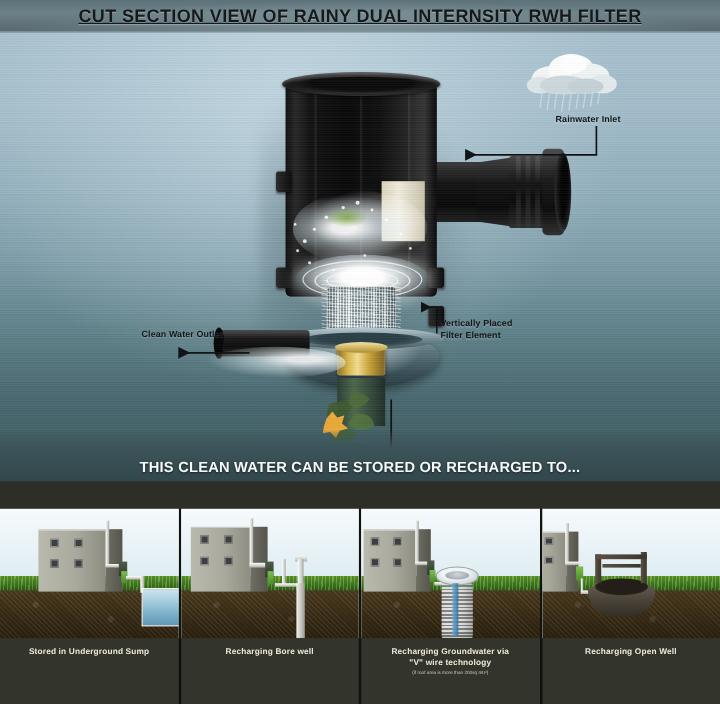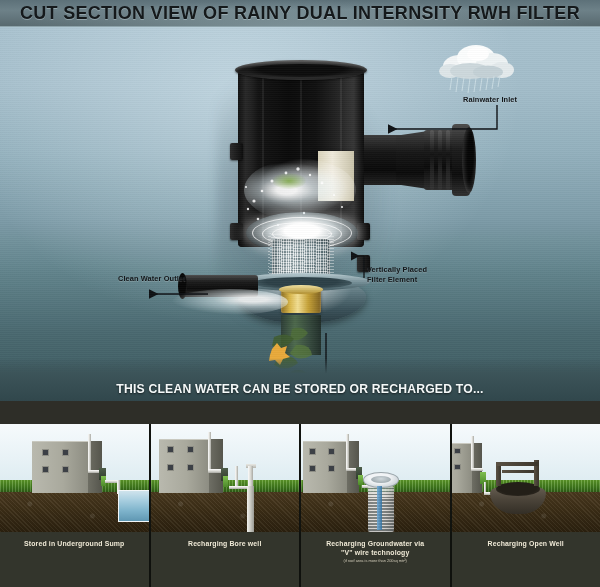--- a/index.html
+++ b/index.html
@@ -22,24 +22,25 @@
     background: linear-gradient(180deg, #5d7179 0%, #6d8188 40%, #58696f 100%);
     display: flex; align-items: center; justify-content: center;
     border-bottom: 1px solid #8ea4ab;
   }
   .header-band::before {
     content: ""; position: absolute; left: 0; top: 0; right: 0; bottom: 0;
     background: radial-gradient(ellipse at 50% 120%, rgba(180,205,212,.45), rgba(0,0,0,0) 70%);
   }
   .header-title {
     position: relative;
-    font-size: 18px; font-weight: bold; letter-spacing: .3px;
+    font-size: 15px; font-weight: bold; letter-spacing: .3px;
     color: #15191b;
     text-shadow: 0 1px 0 rgba(220,235,240,.35);
     white-space: nowrap;
+    text-decoration: underline;
   }
 
   
   .scene {
     position: absolute; left: 0; top: 27px; width: 600px; height: 366px;
     background:
       radial-gradient(ellipse at 40% 18%, rgba(215,232,240,.55), rgba(0,0,0,0) 55%),
       linear-gradient(180deg,
         #a6c0cd 0%,
         #a3bdca 16%,

